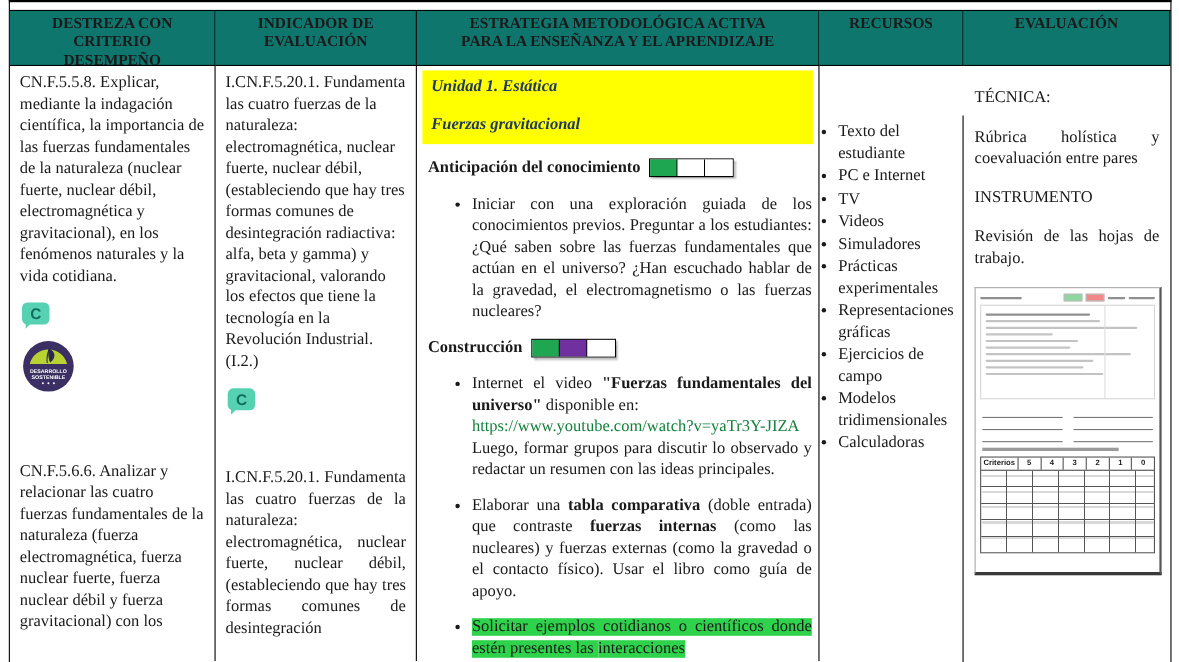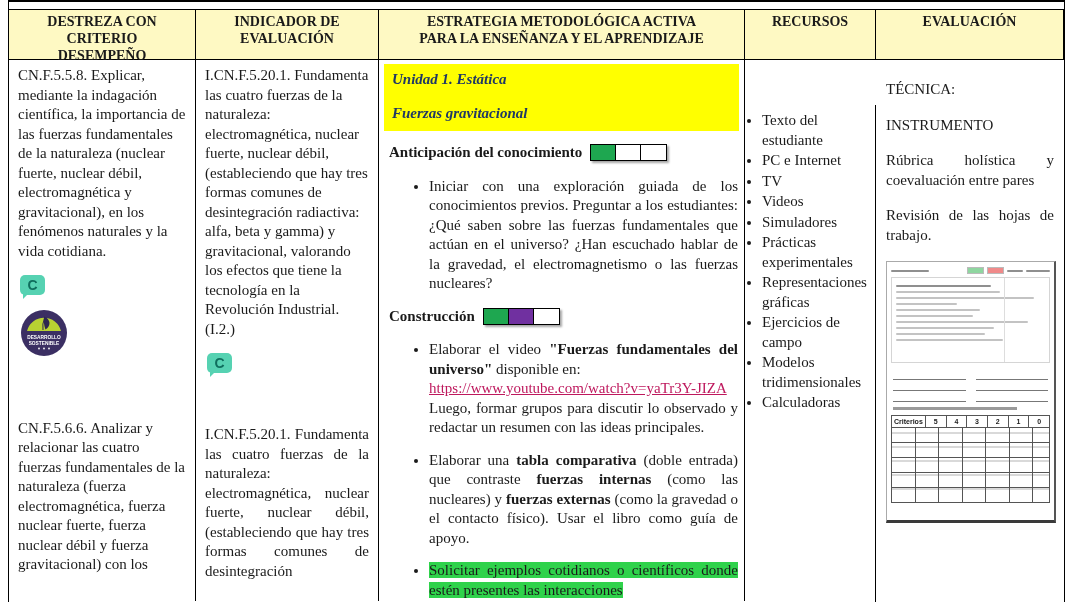--- a/index.html
+++ b/index.html
@@ -15,21 +15,21 @@
     border-top: 2px solid #000; border-left: 1px solid #000; border-right: 1px solid #000;
     background: #fff;
   }
   .ptable {
     margin-left: 8px; width: 1057px;
     display: grid;
     grid-template-columns: 187px 183px 366px 131px 188px;
     border: 1px solid #000;
   }
   .hcell {
-    background: #fef9c3; border-right: 1px solid #000; border-bottom: 1px solid #000;
+    background: #0f766e; border-right: 1px solid #000; border-bottom: 1px solid #000;
     height: 50px; text-align: center; font-weight: bold; font-size: 14px;
     line-height: 1.22; padding: 3px 4px;
   }
   .hcell:last-child { border-right: none; }
   .bcell {
     border-right: 1px solid #000; height: 541px; overflow: hidden;
     padding: 6px 9px; line-height: 1.3; vertical-align: top;
   }
   .bcell:last-child { border-right: none; }
   .para { margin-bottom: 12px; }
@@ -60,21 +60,21 @@
     display: inline-flex; border: 1px solid #000; margin-left: 8px;
     box-shadow: 2px 2px 2px rgba(0,0,0,.35); background: #fff;
   }
   .pbar i { display: block; width: 25px; height: 15px; border-right: 1px solid #000; }
   .pbar i:last-child { border-right: none; }
   .seg-green { background: #1ea750; }
   .seg-purple { background: #7030a0; }
   .seg-white { background: #ffffff; }
   ul.strategy-list { margin: 14px 0 0 0; padding-left: 46px; }
   ul.strategy-list li { margin-bottom: 13px; text-align: justify; padding-right: 2px; }
-  .link { color: #be185d; text-decoration: underline; word-break: break-all; cursor: pointer; }
+  .link { color: #15803d; word-break: break-all; cursor: pointer; }
   .hl { background: #2fd24b; }
 
   
   .res-cell { padding: 6px 3px 6px 5px; margin-top: 45px; }
   ul.res-list { list-style: disc; padding-left: 12px; }
   ul.res-list li { margin-bottom: 1px; overflow-wrap: break-word; word-break: break-word; }
 
   
   .eval-cell { padding: 8px 10px; }
   .eval-cell .blk { margin-bottom: 16px; }
@@ -171,24 +171,24 @@
         <span>Construcción</span>
         <span class="pbar">
           <i class="seg-green"></i>
           <i class="seg-purple"></i>
           <i class="seg-white"></i>
         </span>
       </div>
 
       <ul class="strategy-list">
         <li>
-          <span><span>Elaborar el video </span><span style="font-weight: 700;">"Fuerzas fundamentales del universo"</span><span> disponible en:</span><br><span></span></span><a class="link">https://www.youtube.com/watch?v=yaTr3Y-JIZA</a><br>
+          <span><span>Internet el video </span><span style="font-weight: 700;">"Fuerzas fundamentales del universo"</span><span> disponible en:</span><br><span></span></span><a class="link">https://www.youtube.com/watch?v=yaTr3Y-JIZA</a><br>
           <span>Luego, formar grupos para discutir lo observado y redactar un resumen con las ideas principales.</span>
         </li>
-        <li><span>Elaborar una </span><span style="font-weight: 700;">tabla comparativa</span><span> (doble entrada) que contraste </span><span style="font-weight: 700;">fuerzas internas</span><span> (como las nucleares) y </span><span style="font-weight: 700;">fuerzas externas</span><span> (como la gravedad o el contacto físico). Usar el libro como guía de apoyo.</span></li>
+        <li><span>Elaborar una </span><span style="font-weight: 700;">tabla comparativa</span><span> (doble entrada) que contraste </span><span style="font-weight: 700;">fuerzas internas</span><span> (como las nucleares) y </span><span style="font-weight: 400;">fuerzas externas</span><span> (como la gravedad o el contacto físico). Usar el libro como guía de apoyo.</span></li>
         <li><span class="hl">Solicitar ejemplos cotidianos o científicos donde estén presentes las </span><span class="hl" style="font-weight: 400;">interacciones</span></li>
       </ul>
     </div>
 
     <div class="bcell res-cell">
       <ul class="res-list">
         <li>Texto del estudiante</li>
         <li>PC e Internet</li>
         <li>TV</li>
         <li>Videos</li>
@@ -196,22 +196,22 @@
         <li>Prácticas experimentales</li>
         <li>Representaciones gráficas</li>
         <li>Ejercicios de campo</li>
         <li>Modelos tridimensionales</li>
         <li>Calculadoras</li>
       </ul>
     </div>
 
     <div class="bcell eval-cell">
       <p class="blk" style="margin-top:12px;">TÉCNICA:</p>
+      <p class="blk just">Rúbrica holística y coevaluación entre pares</p>
       <p class="blk">INSTRUMENTO</p>
-      <p class="blk just">Rúbrica holística y coevaluación entre pares</p>
       <p class="blk just">Revisión de las hojas de trabajo.</p>
 
       <div class="thumb">
         <div class="t-head">
           <div class="t-ln dark" style="width:38px; margin:0;"></div>
           <span style="flex:1"></span>
           <span class="chip chip-green"></span>
           <span class="chip chip-red"></span>
           <div class="t-ln dark" style="width:16px; margin:0;"></div>
           <div class="t-ln dark" style="width:24px; margin:0;"></div>

